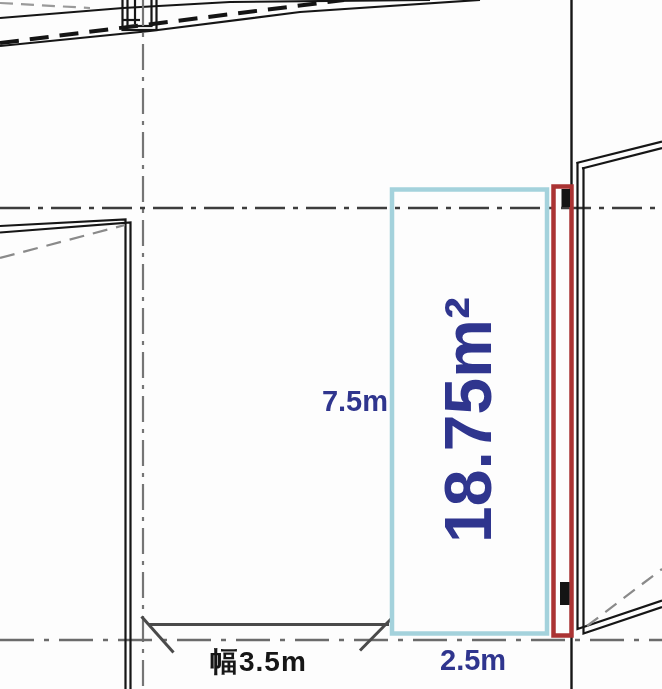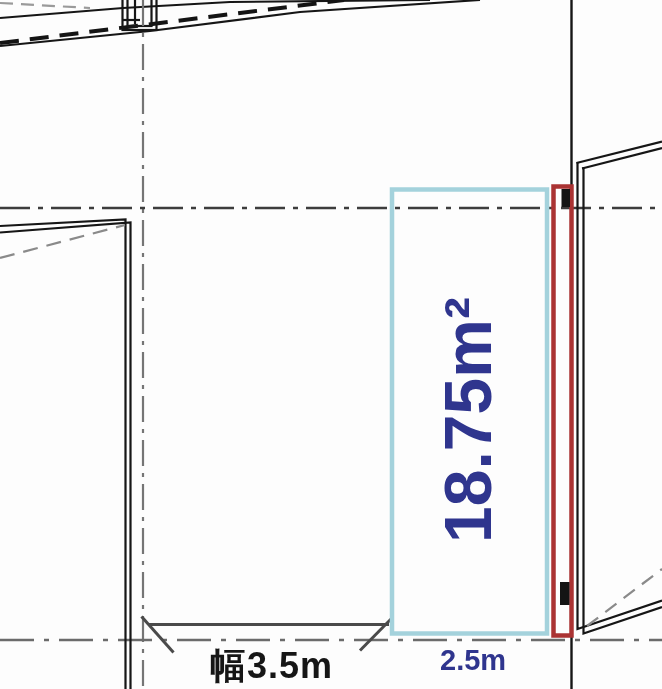--- a/index.html
+++ b/index.html
@@ -23,21 +23,21 @@
   .depth-label{
     top:387px;left:302px;width:86px;
     font-size:29px;text-align:right;
   }
   .width-label{
     top:646px;left:440px;
     font-size:29px;
   }
   .frontage-label{
     top:648px;left:210px;
-    font-size:36px;
+    font-size:28px;
     font-weight:bold;
     color:#161616;
     letter-spacing:1px;
   }
   .area-label{
     top:420px;left:468px;
     transform:translate(-50%,-50%) rotate(-90deg);
     font-size:66px;
     font-weight:bold;
     color:#2f358e;
@@ -92,20 +92,21 @@
       <line x1="360" y1="650.5" x2="392.5" y2="617.5"></line>
     </g>
 
     <rect x="392" y="189.5" width="155" height="444" stroke="#a4d2dc" stroke-width="4.5" fill="none"></rect>
 
     <rect x="553.5" y="186.5" width="18" height="449" stroke="#aa3333" stroke-width="4.5" fill="none"></rect>
     <rect x="561.5" y="189" width="8.5" height="18" fill="#141414"></rect>
     <rect x="560" y="582" width="9.5" height="23" fill="#141414"></rect>
   </svg>
 
+  <div class="label label-navy depth-label">7.5m</div>
 
   <div class="label area-label">18.75m²</div>
 
   <div class="label label-navy width-label">2.5m</div>
 
   <div class="label frontage-label">幅3.5m</div>
 
 </div>
 
 </body></html>

